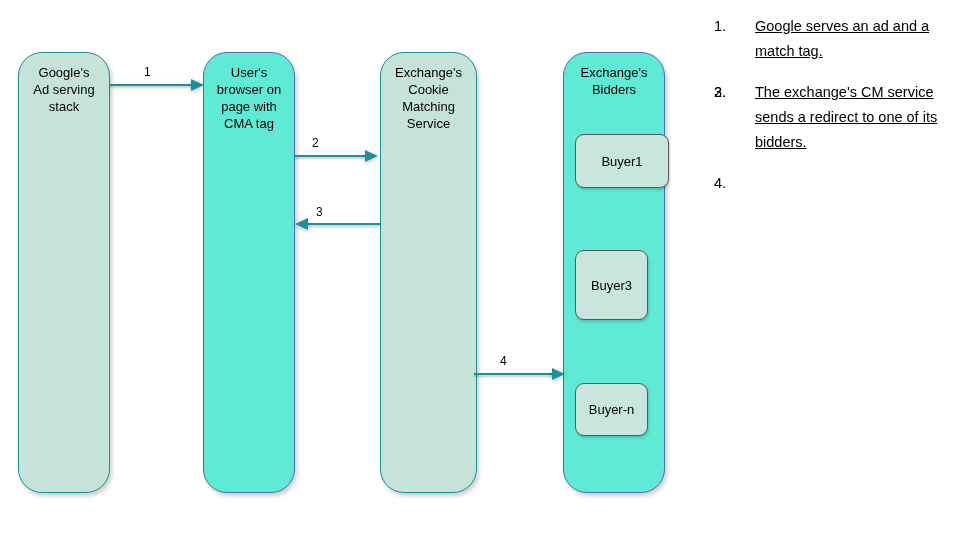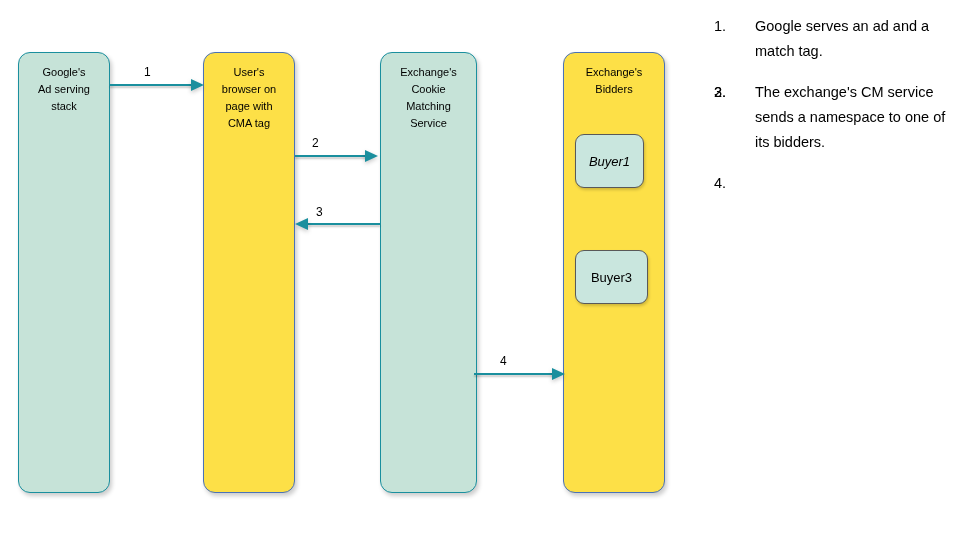--- a/index.html
+++ b/index.html
@@ -20,36 +20,36 @@
     position: absolute;
     left: 0; top: 0;
     width: 960px;
     height: 540px;
   }
 
   
   .lane {
     position: absolute;
     box-sizing: border-box;
-    border-radius: 12px;
+    border-radius: 24px;
     display: flex;
     align-items: flex-start;
     justify-content: center;
     text-align: center;
-    font-size: 11px;
+    font-size: 13px;
     line-height: 17px;
     padding-top: 11px;
     box-shadow: 2px 3px 4px rgba(0,0,0,0.20);
   }
   .lane-green {
     background: #c6e3d8;
     border: 1.3px solid #1a8f9e;
   }
   .lane-blue {
-    background: #fde047;
+    background: #5eead4;
     border: 1.3px solid #4a72b8;
   }
 
   .lane-label {
     display: block;
     white-space: pre-line;
   }
 
   
   .buyer {
@@ -105,21 +105,21 @@
     line-height: 25px;
     color: #000;
   }
   .step-num {
     position: absolute;
     left: 8px;
     top: 0;
     font-size: 14.5px;
     line-height: 25px;
   }
-  .step-text { display: block; }
+  .step-text { display: block; text-decoration: underline; }
 </style>
 </head>
 <body>
 
 <div id="canvas">
 
   <div class="lane lane-green" style="left:18px; top:52px; width:92px; height:441px;">
     <span class="lane-label">Google's
 Ad serving
 stack</span>
@@ -137,25 +137,28 @@
 Cookie
 Matching
 Service</span>
   </div>
 
   <div class="lane lane-blue" style="left:563px; top:52px; width:102px; height:441px;">
     <span class="lane-label">Exchange's
 Bidders</span>
   </div>
 
-  <div class="buyer" style="left:575px; top:134px; width:69px; height:54px;font-style:italic;">
+  <div class="buyer" style="left:575px; top:134px; width:94px; height:54px;">
     <span>Buyer1</span>
   </div>
-  <div class="buyer" style="left:575px; top:250px; width:73px; height:54px;">
+  <div class="buyer" style="left:575px; top:250px; width:73px; height:70px;">
     <span>Buyer3</span>
+  </div>
+  <div class="buyer" style="left:575px; top:383px; width:73px; height:53px;">
+    <span>Buyer-n</span>
   </div>
 
   <div class="arrow-line" style="left:110px; top:84px; width:83px;"></div>
   <div class="arrow-head right" style="left:191px; top:78.5px;"></div>
   <div class="arrow-num" style="left:144px; top:65px;">1</div>
 
   <div class="arrow-line" style="left:295px; top:155px; width:72px;"></div>
   <div class="arrow-head right" style="left:365px; top:149.5px;"></div>
   <div class="arrow-num" style="left:312px; top:136px;">2</div>
 
@@ -170,20 +173,20 @@
   <ol id="steps" style="list-style:none; margin:0; padding:0;">
     <li class="step">
       <span class="step-num">1.</span>
       <span class="step-text">Google serves an ad and a match tag.</span>
     </li>
     <li class="step">
       <span class="step-num">2.</span>
     </li>
     <li class="step">
       <span class="step-num">3.</span>
-      <span class="step-text">The exchange's CM service sends a namespace to one of its bidders.</span>
+      <span class="step-text">The exchange's CM service sends a redirect to one of its bidders.</span>
     </li>
     <li class="step">
       <span class="step-num">4.</span>
     </li>
   </ol>
 
 </div>
 
 </body></html>

